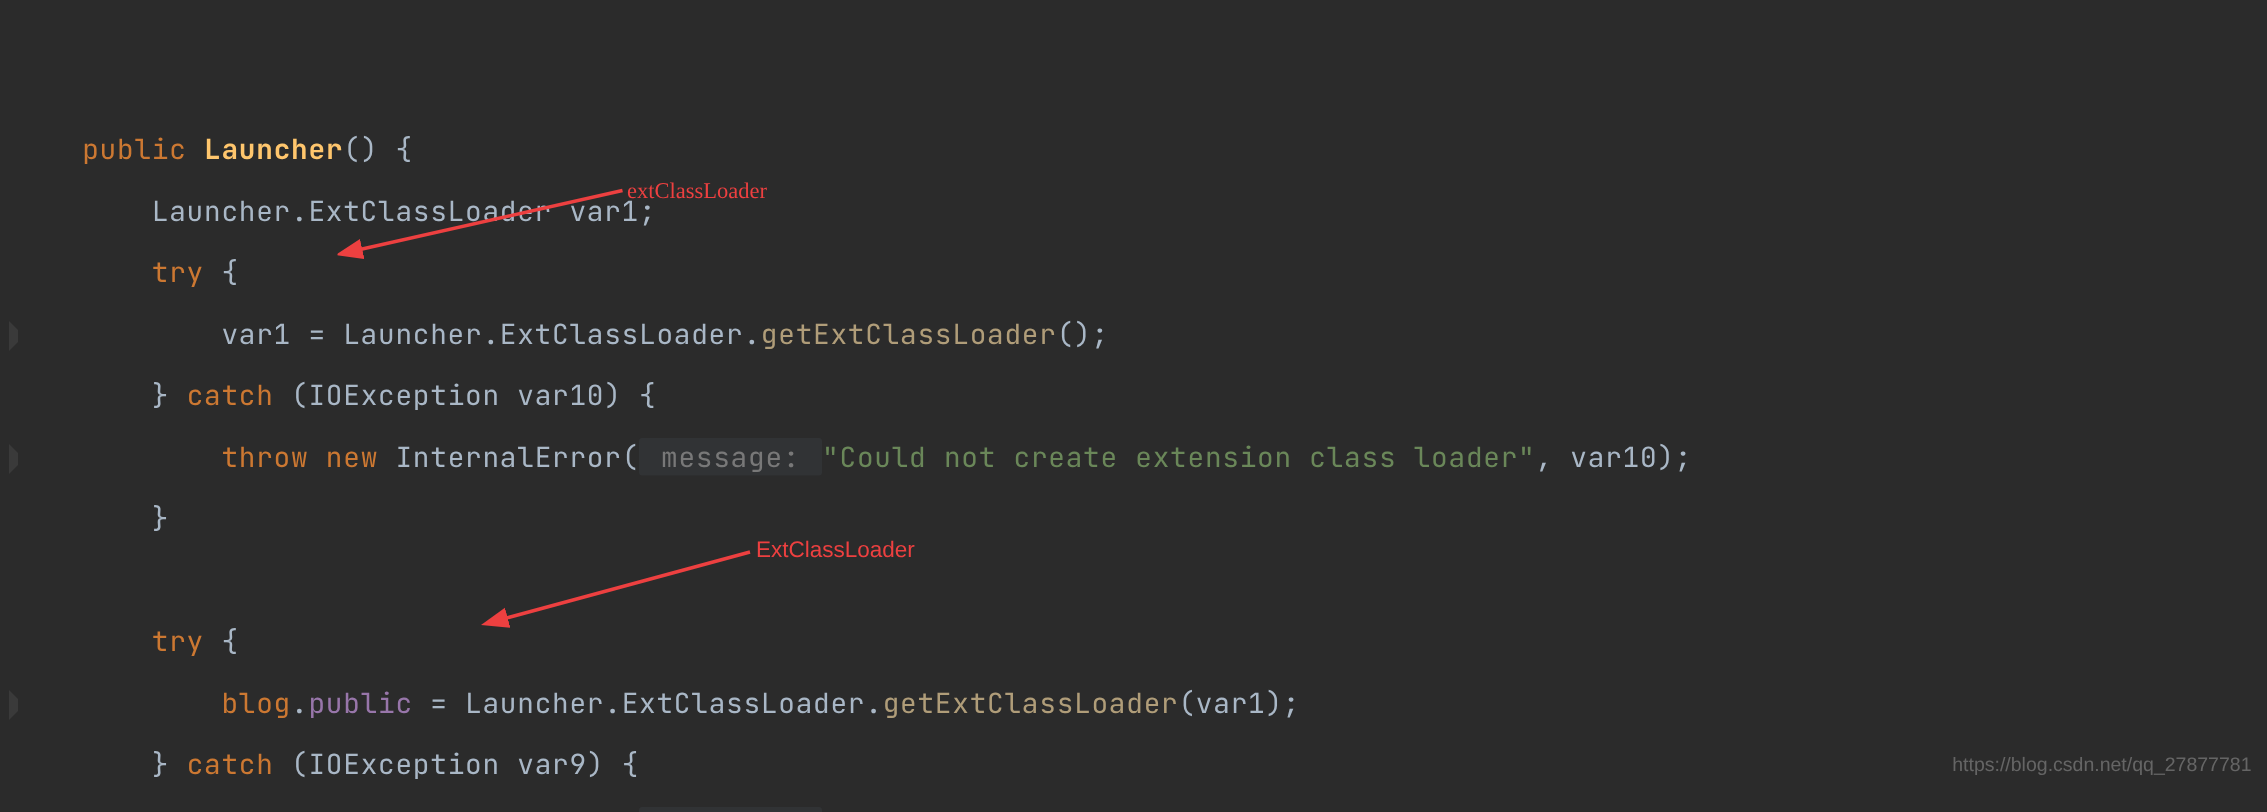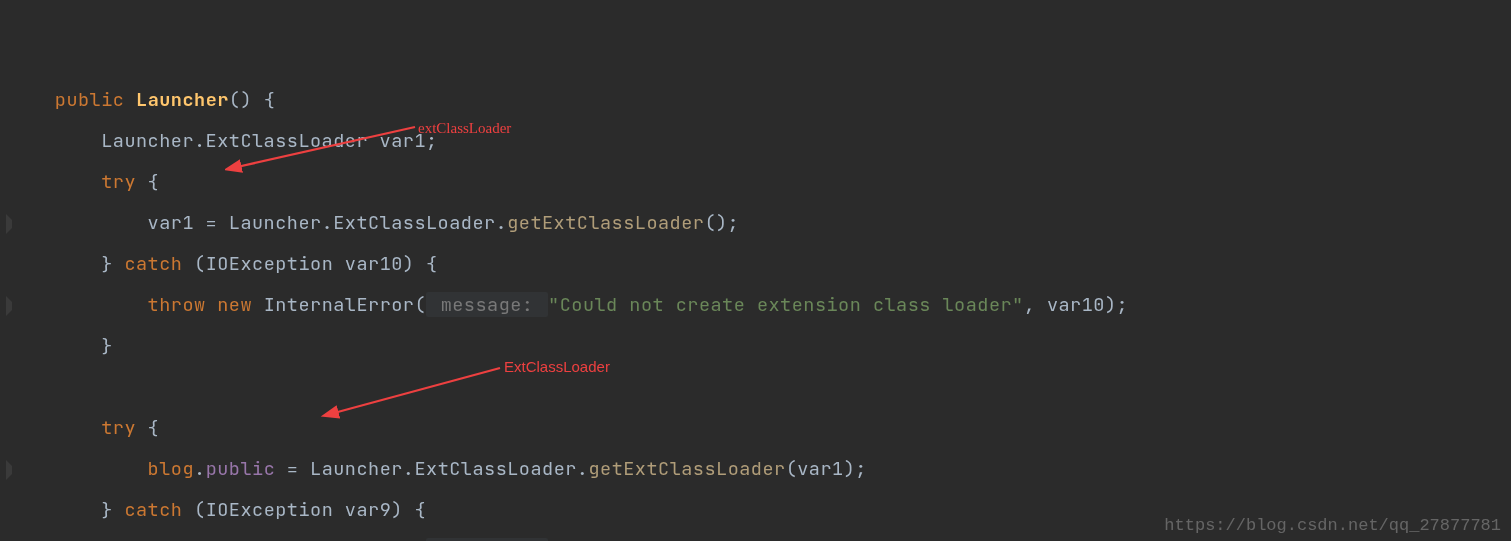--- a/index.html
+++ b/index.html
@@ -48,23 +48,23 @@
     position: absolute;
     color: #ed4040;
     font-family: Arial, sans-serif;
     font-size: 15px;
     letter-spacing: 0;
   }
   .arrow { position: absolute; pointer-events: none; }
   .watermark {
     position: absolute;
     right: 10px;
-    bottom: 6px;
-    font-family: Liberation Mono, monospace;
-    font-size: 17px;
+    bottom: 24px;
+    font-family: Liberation Sans, sans-serif;
+    font-size: 13px;
     color: rgba(210,210,210,0.35);
     letter-spacing: 0;
   }
 </style>
 </head>
 <body>
 
 <div class="gutter">
   <span class="fold" style="top:214px"></span>
   <span class="fold" style="top:296px"></span>

